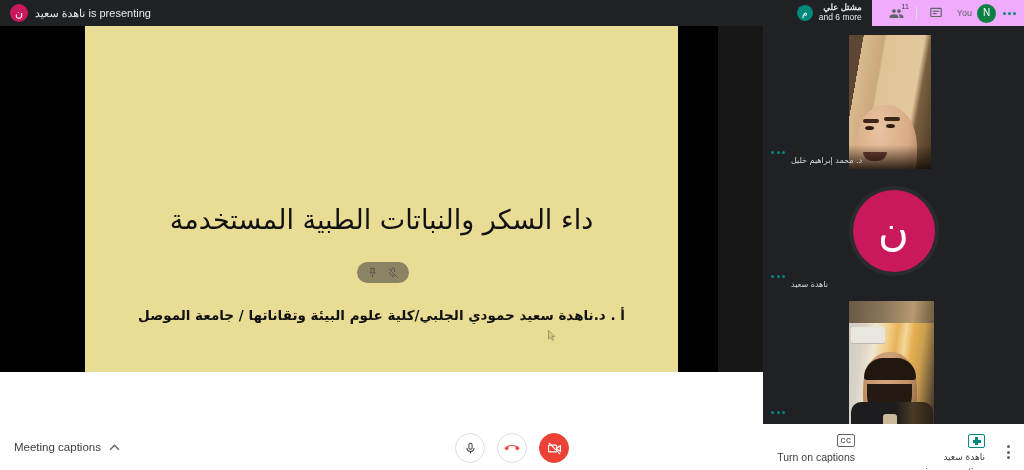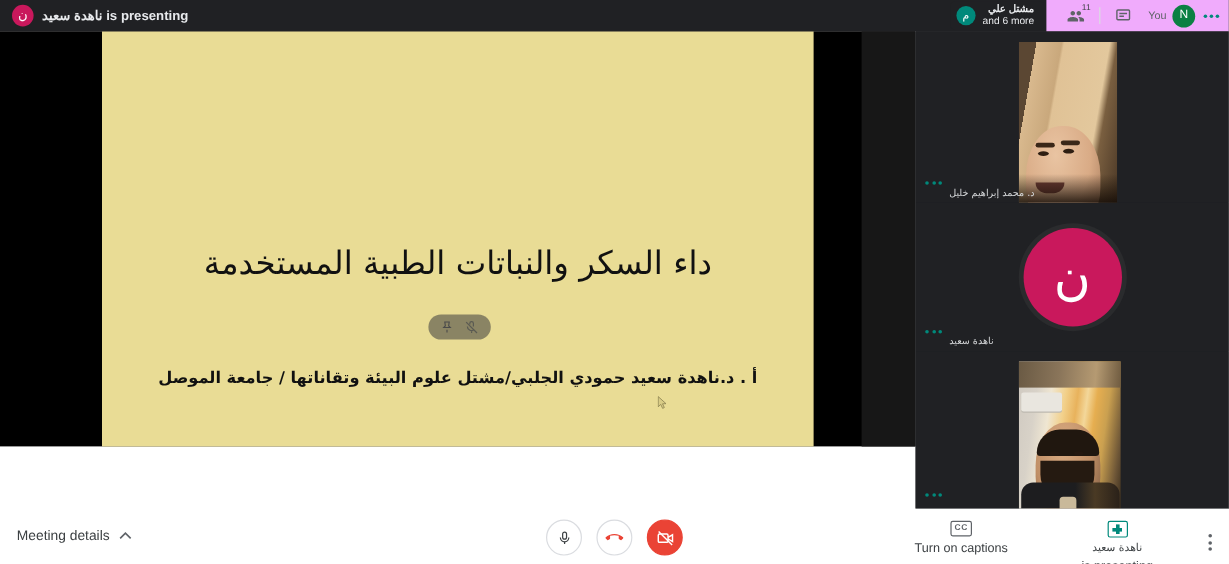--- a/index.html
+++ b/index.html
@@ -26,21 +26,21 @@
     display: flex; align-items: center; gap: 7px;
     padding-left: 10px;
   }
   .avatar-sm {
     width: 18px; height: 18px; border-radius: 50%;
     background: #c9185c; color: #fff;
     display: flex; align-items: center; justify-content: center;
     font-size: 11px; line-height: 1;
   }
   .presenter-text {
-    color: #e8eaed; font-size: 11px; white-space: nowrap; font-weight: bold;
+    color: #e8eaed; font-size: 11px; white-space: nowrap;
   }
   .presenter-text .ar { direction: rtl; unicode-bidi: embed; }
 
   .topbar-right {
     position: absolute; right: 0; top: 0; height: 26px;
     display: flex; align-items: center;
   }
   .mini-chip {
     display: flex; align-items: center; gap: 6px;
     background: #202124; border-radius: 4px;
@@ -252,21 +252,21 @@
   .round-btn.danger-outline { border-color: #dadce0; }
   .round-btn.filled {
     background: #ea4335; border-color: #ea4335;
   }
 
   .right-ctrls {
     position: absolute; right: 8px; top: 4px;
     display: flex; align-items: flex-start; gap: 22px;
   }
   .rc-item {
-    display: flex; flex-direction: column; align-items: center; gap: 4px;
+    display: flex; flex-direction: column; align-items: flex-end; gap: 4px;
     padding-top: 5px; width: 108px;
   }
   .rc-label { font-size: 10.5px; color: #3c4043; white-space: nowrap; }
   .rc-sub { font-size: 9px; color: #3c4043; direction: rtl; white-space: nowrap;
             font-family: "DejaVu Sans", sans-serif; }
   .cc-icon {
     width: 18px; height: 13px; border: 1.6px solid #5f6368; border-radius: 2px;
     display: flex; align-items: center; justify-content: center;
     font-size: 7px; color: #5f6368; letter-spacing: 0.5px; font-weight: bold;
   }
@@ -333,21 +333,21 @@
           </div>
       </div>
     </div>
   </div>
 
   <div class="stage">
     <div class="stage-dark-right"></div>
 
     <div class="slide">
       <div class="slide-title">داء السكر والنباتات الطبية المستخدمة</div>
-      <div class="slide-sub">أ . د.ناهدة سعيد حمودي الجلبي/مشتل علوم البيئة وتقاناتها  / جامعة الموصل</div>
+      <div class="slide-sub">أ . د.ناهدة سعيد حمودي الجلبي/كلية علوم البيئة وتقاناتها  / جامعة الموصل</div>
     </div>
 
     <div class="pill-controls">
       <span>
         <svg width="11" height="11" viewBox="0 0 24 24" fill="none" stroke="#4a4a4a" stroke-width="2">
           <path d="M12 17v5"></path>
           <path d="M8 3h8l-1 7 3 3H6l3-3-1-7z"></path>
         </svg>
       </span>
       <span>
@@ -421,21 +421,21 @@
           </div>
         <span class="tile-name"></span>
       </div>
     </div>
 
   </div>
 
   <div class="bottombar">
 
     <div class="meeting-details">
-      <span>Meeting details</span>
+      <span>Meeting captions</span>
       <span class="chev">
         <svg width="11" height="7" viewBox="0 0 12 8" fill="none" stroke="#5f6368" stroke-width="1.6">
           <path d="M1 6.5L6 1.5L11 6.5"></path>
         </svg>
       </span>
     </div>
 
     <div class="center-ctrls">
       <div class="round-btn">
         <svg width="13" height="13" viewBox="0 0 24 24" fill="none" stroke="#3c4043" stroke-width="1.9">

